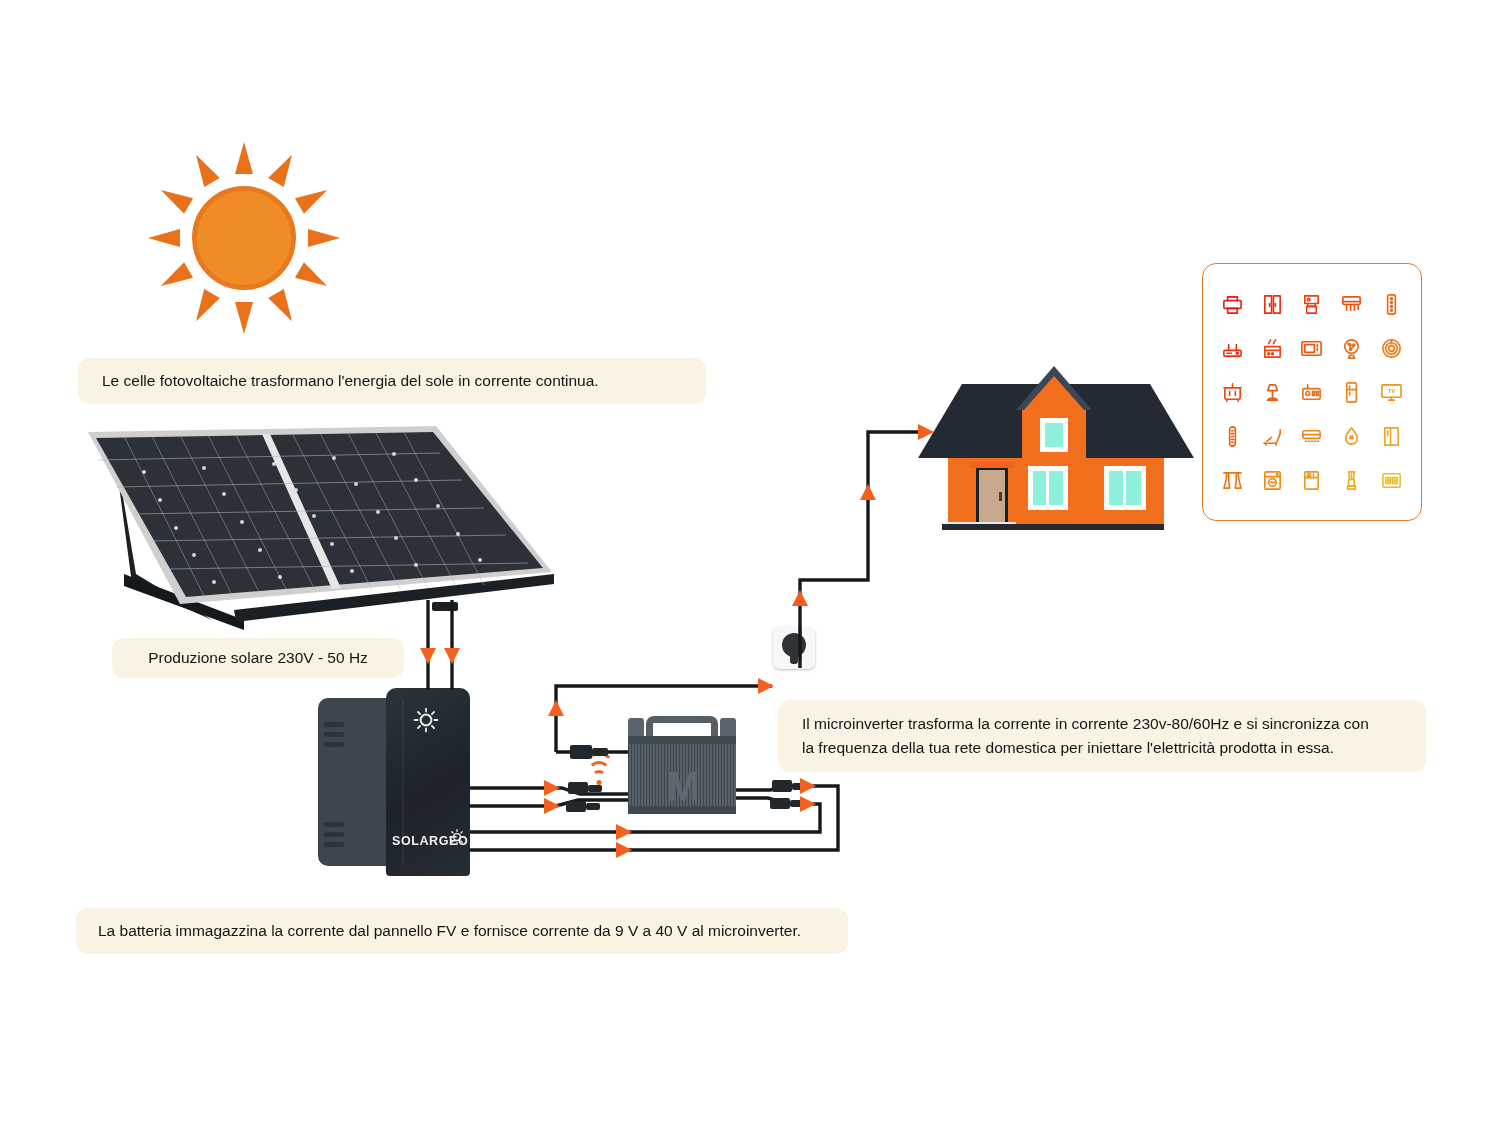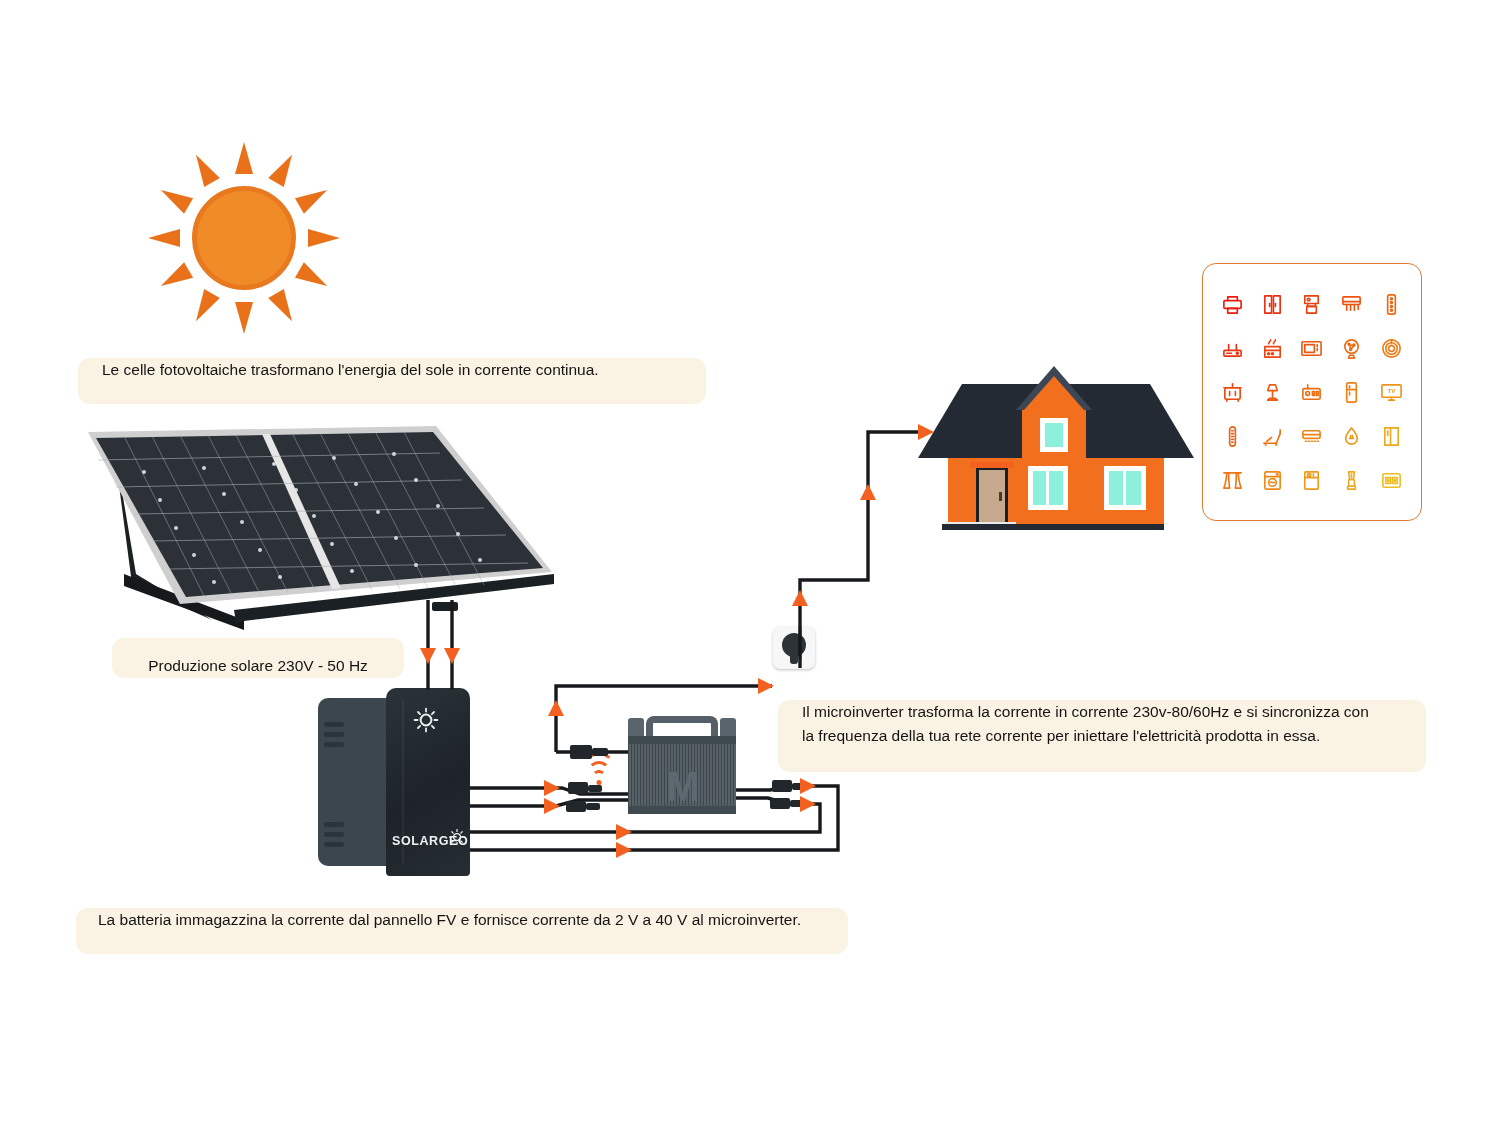--- a/index.html
+++ b/index.html
@@ -2,21 +2,21 @@
 <html><head>
 <meta charset="utf-8">
 <style>
   html,body{margin:0;padding:0;background:#ffffff;}
   body{width:1500px;height:1125px;position:relative;overflow:hidden;
        font-family:"Liberation Sans","DejaVu Sans",sans-serif;}
   .stage{position:absolute;left:0;top:0;width:1500px;height:1125px;}
 
   
   .callout{position:absolute;background:#faf3e3;border-radius:12px;
-           color:#1a1a1a;display:flex;box-sizing:border-box;}
+           color:#1a1a1a;display:flex;align-items:center;box-sizing:border-box;}
   .callout p{margin:0;line-height:1.55;font-size:15.5px;color:#141414;}
   .callout.c1{left:78px;  top:358px; width:628px; height:46px; padding:0 0 0 24px;}
   .callout.c2{left:112px; top:638px; width:292px; height:40px; padding:16px;
               justify-content:center;}
   .callout.c3{left:882px; top:562px; width:328px; height:56px; padding:0 0 0 22px;}
   .callout.c4{left:778px; top:700px; width:648px; height:72px; padding:0 22px 0 24px;}
   .callout.c5{left:76px;  top:908px; width:772px; height:46px; padding:0 0 0 22px;}
 
   
   .sun{position:absolute;left:148px;top:142px;width:192px;height:192px;}
@@ -579,21 +579,21 @@
   </div>
 
   <div class="callout c2">
     <p>Produzione solare 230V - 50 Hz</p>
   </div>
 
 
   <div class="callout c4">
     <p>
       <span>Il microinverter trasforma la corrente in corrente 230v-80/60Hz e si sincronizza con</span><br>
-      <span>la frequenza della tua rete corrente per iniettare l'elettricità prodotta in essa.</span>
+      <span>la frequenza della tua rete domestica per iniettare l'elettricità prodotta in essa.</span>
     </p>
   </div>
 
   <div class="callout c5">
-    <p>La batteria immagazzina la corrente dal pannello FV e fornisce corrente da 2 V a 40 V al microinverter.</p>
+    <p>La batteria immagazzina la corrente dal pannello FV e fornisce corrente da 9 V a 40 V al microinverter.</p>
   </div>
 
 </div>
 
 </body></html>

